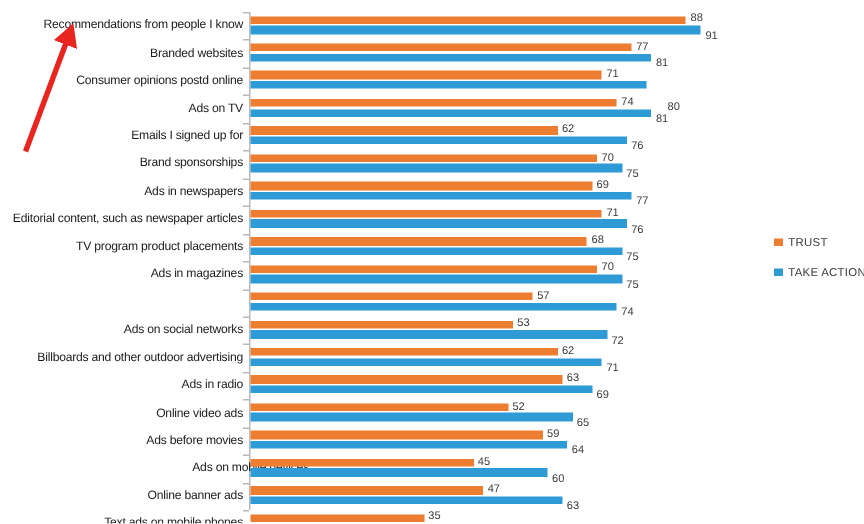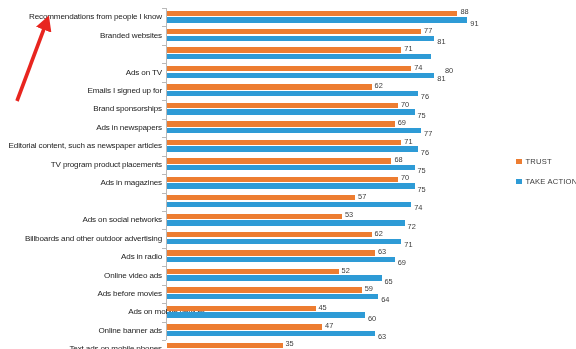--- a/index.html
+++ b/index.html
@@ -162,20 +162,21 @@
           <div class="cat-label">Branded websites</div>
           <div class="tick"></div>
           <div class="bars">
             <div class="bar trust" style="width: 254.1px; background: rgb(237, 125, 49);"></div>
             <div class="val trust" style="left: 257.1px;">77</div>
             <div class="bar action" style="width: 267.3px; background: rgb(46, 155, 214);"></div>
             <div class="val action" style="left: 270.3px;">81</div>
           </div>
         </div>
         <div class="row" style="top: 44.9px;">
+          <div class="cat-label">Consumer opinions postd online</div>
           <div class="tick"></div>
           <div class="bars">
             <div class="bar trust" style="width: 234.3px; background: rgb(237, 125, 49);"></div>
             <div class="val trust" style="left: 237.3px;">71</div>
             <div class="bar action" style="width: 264px; background: rgb(46, 155, 214);"></div>
             <div class="val action" style="left: 278px; margin-top: 11px;">80</div>
           </div>
         </div>
         <div class="row" style="top: 63.35px;">
           <div class="cat-label">Ads on TV</div>

